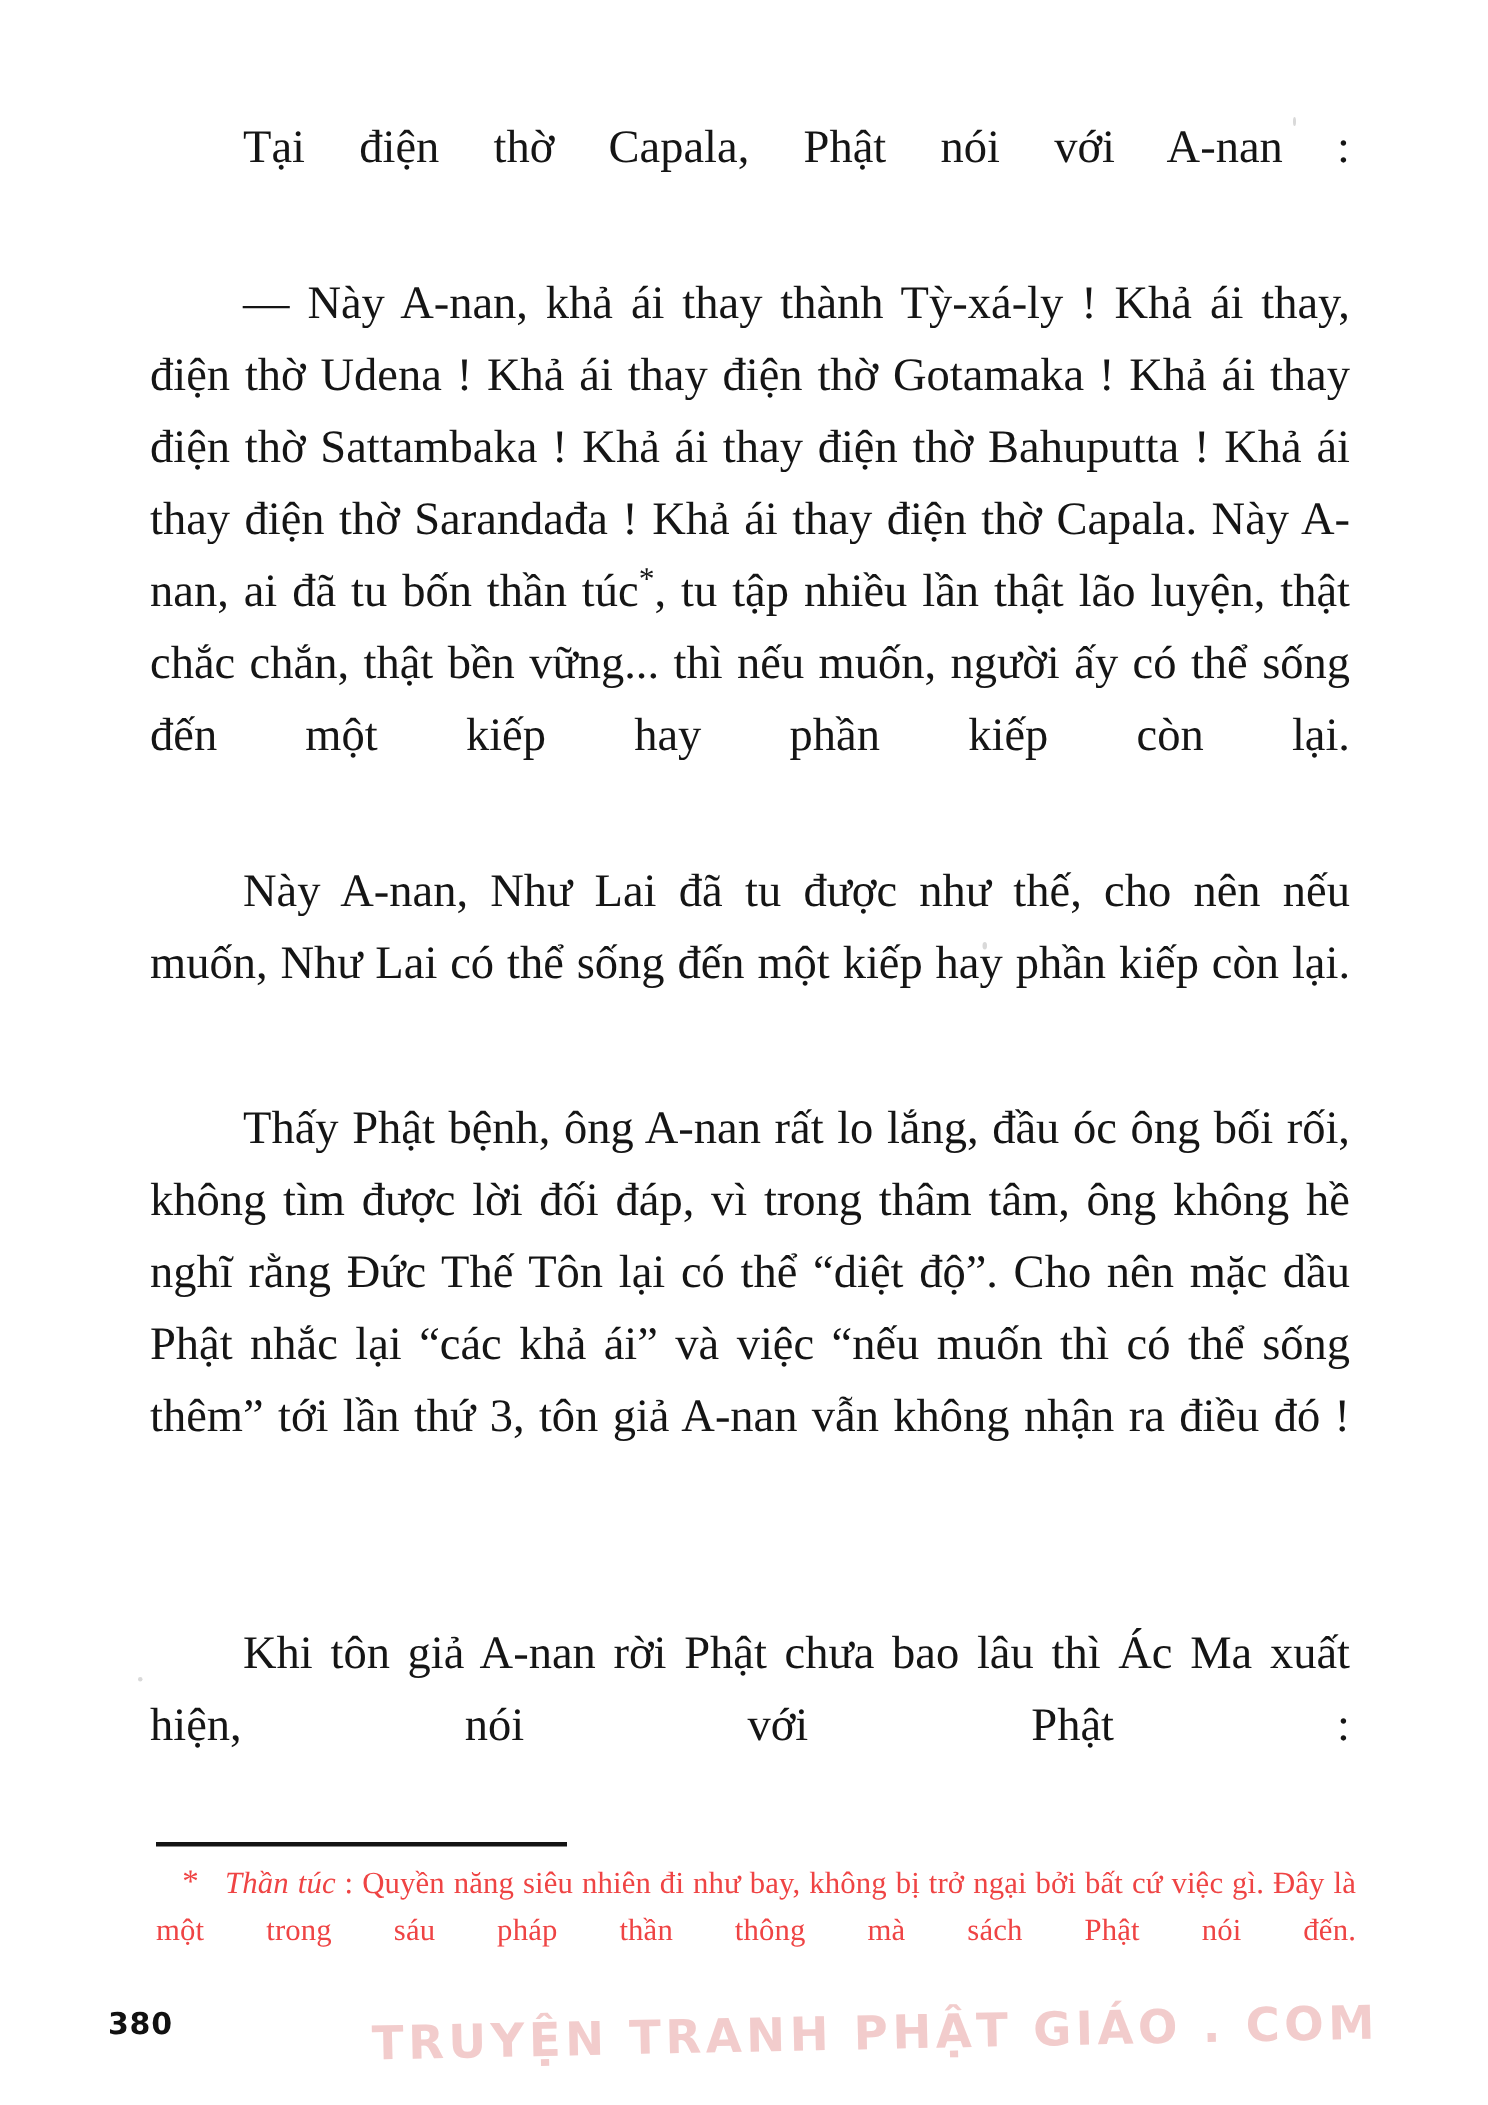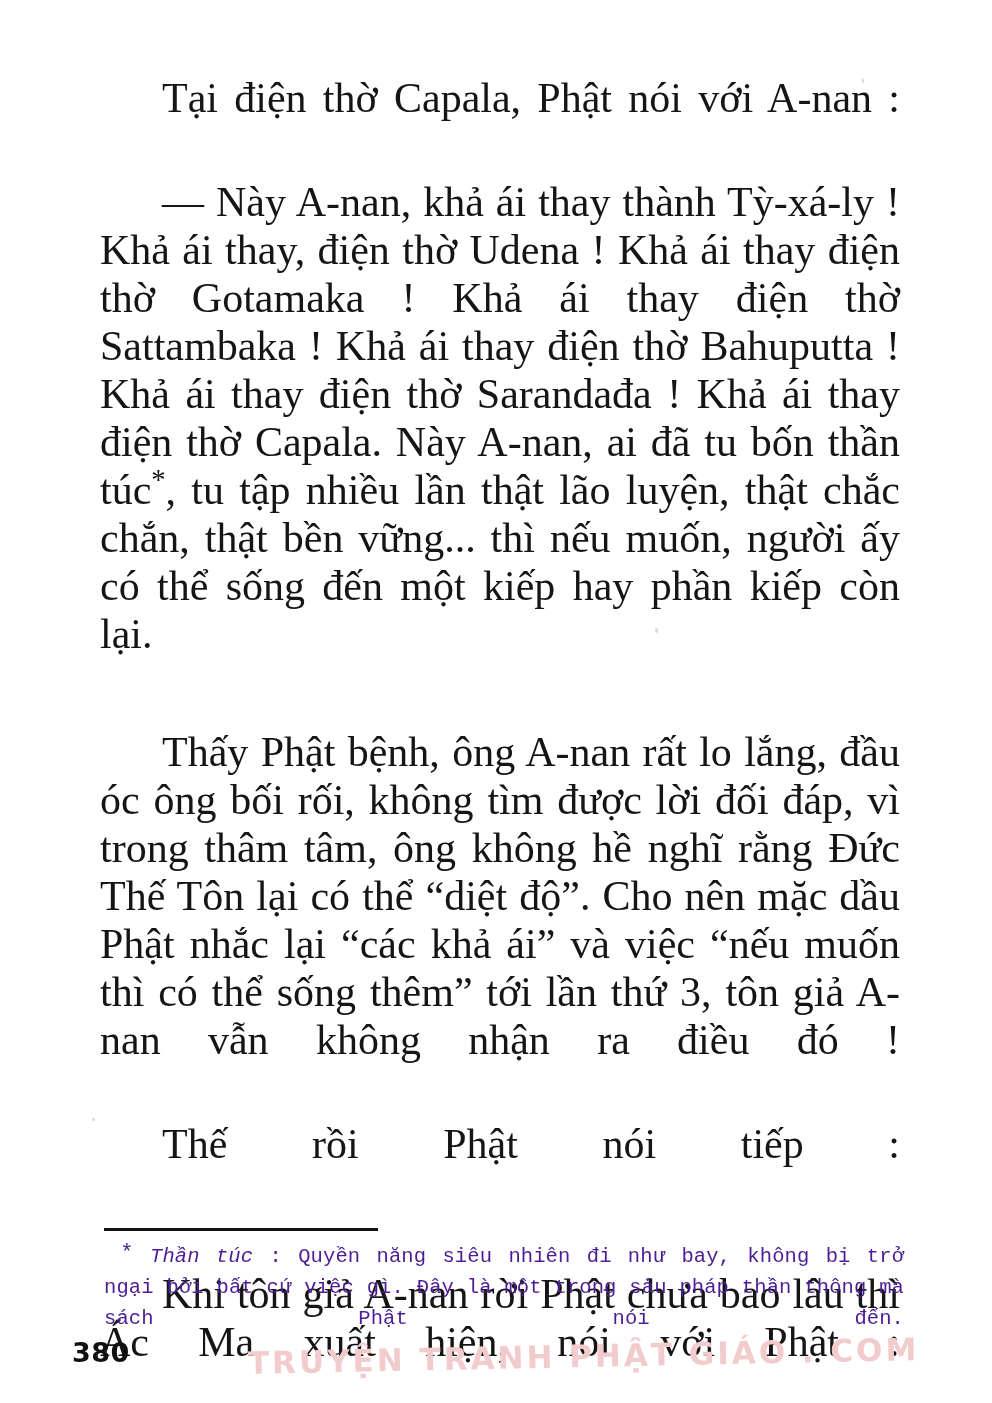--- a/index.html
+++ b/index.html
@@ -26,21 +26,21 @@
   
   .content {
     position: absolute;
     left: 100px;
     top: 74px;
     width: 800px;
   }
 
   .para {
     margin: 0;
-    font-size: 42px;
+    font-size: 31px;
     line-height: 48px;
     text-align: justify;
     text-justify: inter-word;
     text-indent: 62px;
     hyphens: none;
   }
   .para.italic {
   }
   .para.upright {
     font-style: normal;
@@ -70,26 +70,26 @@
     width: 800px;
   }
   .footnote-rule {
     width: 274px;
     height: 3px;
     background: #141414;
     margin: 0 0 10px 0;
   }
   .footnote-text {
     margin: 0;
-    font-family: Liberation Mono, monospace;
+    font-family: Liberation Serif, serif;
     font-size: 20.5px;
     line-height: 31px;
     text-align: justify;
     letter-spacing: 0.1px;
-    color: #4c1d95;
+    color: #ef4444;
   }
   .footnote-text::after {
     content: "";
     display: inline-block;
     width: 100%;
   }
   .fn-star {
     display: inline-block;
     width: 46px;
     text-align: center;
@@ -100,21 +100,21 @@
   .fn-term {
     font-style: italic;
   }
 
   
   .page-number {
     position: absolute;
     left: 72px;
     top: 1337px;
     font-family: "DejaVu Sans", "Liberation Sans", sans-serif;
-    font-size: 27px;
+    font-size: 20px;
     font-weight: 600;
     color: #111111;
     letter-spacing: 0.5px;
   }
 
   
   .watermark {
     position: absolute;
     left: 248px;
     top: 1345px;
@@ -144,28 +144,28 @@
   <div class="content">
 
     <p class="para upright">Tại điện thờ Capala, Phật nói với A-nan :</p>
 
     <div class="gap-sm"></div>
 
     <p class="para italic"><span>— Này A-nan, khả ái thay thành Tỳ-xá-ly ! Khả ái thay, điện thờ Udena ! Khả ái thay điện thờ Gotamaka ! Khả ái thay điện thờ Sattambaka ! Khả ái thay điện thờ Bahuputta ! Khả ái thay điện thờ Sarandađa ! Khả ái thay điện thờ Capala. Này A-nan, ai đã tu bốn thần túc</span><sup class="fn">*</sup><span>, tu tập nhiều lần thật lão luyện, thật chắc chắn, thật bền vững... thì nếu muốn, người ấy có thể sống đến một kiếp hay phần kiếp còn lại.</span></p>
 
     <div class="gap-sm"></div>
 
+    <p class="para italic">Này A-nan, Như Lai đã tu được như thế, cho nên nếu muốn, Như Lai có thể sống đến một kiếp hay phần kiếp còn lại.</p>
 
     <div class="gap-md"></div>
 
     <p class="para upright">Thấy Phật bệnh, ông A-nan rất lo lắng, đầu óc ông bối rối, không tìm được lời đối đáp, vì trong thâm tâm, ông không hề nghĩ rằng Đức Thế Tôn lại có thể “diệt độ”. Cho nên mặc dầu Phật nhắc lại “các khả ái” và việc “nếu muốn thì có thể sống thêm” tới lần thứ 3, tôn giả A-nan vẫn không nhận ra điều đó !</p>
 
     <div class="gap-sm"></div>
 
-    <p class="para upright">Thế rồi Phật nói tiếp :</p>
 
     <div class="gap-sm"></div>
 
 
     <div class="gap-lg"></div>
 
     <p class="para upright">Khi tôn giả A-nan rời Phật chưa bao lâu thì Ác Ma xuất hiện, nói với Phật :</p>
 
   </div>
 

